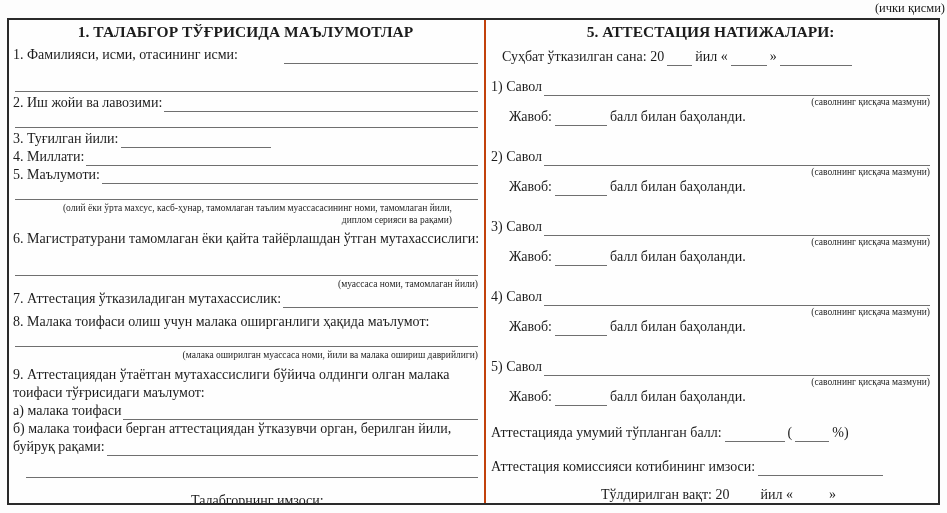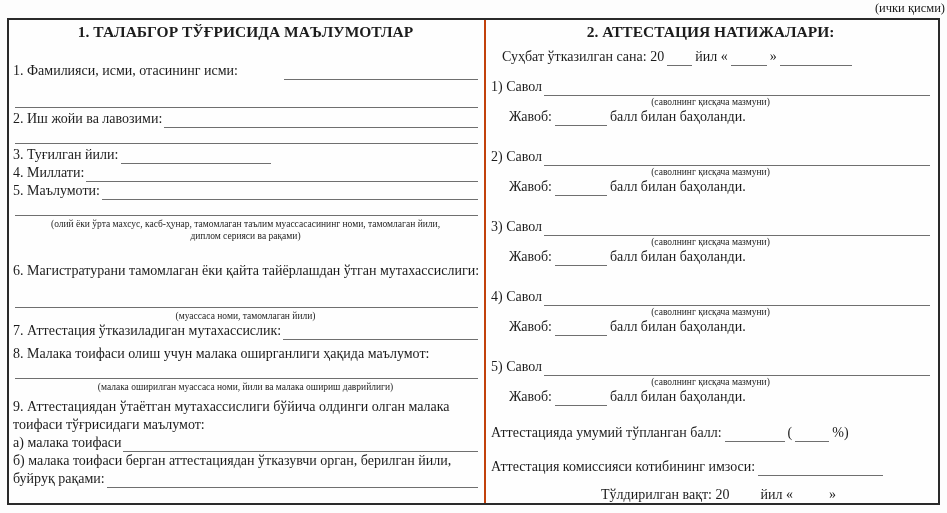--- a/index.html
+++ b/index.html
@@ -47,27 +47,27 @@
     border-bottom:1px solid #6f6f6f;
     margin-left:2px;
   }
   .u {
     display:inline-block; height:15px;
     border-bottom:1px solid #6f6f6f;
     margin:0 3px;
   }
   .blank-row { display:flex; height:18px; }
   .note {
-    text-align:center; font-size:9.5px; line-height:12px; color:#242424;
+    text-align:right; font-size:9.5px; line-height:12px; color:#242424;
   }
   .note.narrow { margin:0 26px; }
   .answer-row { padding-left:18px; }
   .sig-block { padding-left:178px; }
   .q-block { margin-top:22px; }
-  .m4 { margin-top:20px;gap:44px; } .m8 { margin-top:12px; } .m2 { margin-top:5px;align-items:flex-end; }
+  .m4 { margin-top:4px;gap:44px; } .m8 { margin-top:12px; } .m2 { margin-top:5px;align-items:flex-end; }
   .m6 { margin-top:6px;margin-left:11px; } .m12 { margin-top:12px; } .m18 { margin-top:18px; }
   .m16 { margin-top:16px; } .m10 { margin-top:10px; }
 </style>
 </head>
 <body>
 
 <div class="page">
 
   <div class="corner-note">(ички қисми)</div>
 
@@ -160,21 +160,21 @@
         <span class="label">Тўлдирилган вақт: 20</span>
         <span class="u" style="width:18px"></span>
         <span class="label">йил «</span>
         <span class="u" style="width:26px"></span>
         <span class="label">»</span>
         <span class="u" style="width:80px"></span>
       </div>
     </div>
 
     <div class="col col-right">
-      <div class="col-title">2. АТТЕСТАЦИЯ НАТИЖАЛАРИ:</div>
+      <div class="col-title">5. АТТЕСТАЦИЯ НАТИЖАЛАРИ:</div>
 
       <div class="row m6">
         <span class="label">Суҳбат ўтказилган сана: 20</span>
         <span class="u" style="width:25px"></span>
         <span class="label">йил «</span>
         <span class="u" style="width:36px"></span>
         <span class="label">»</span>
         <span class="u" style="width:72px"></span>
       </div>
 

